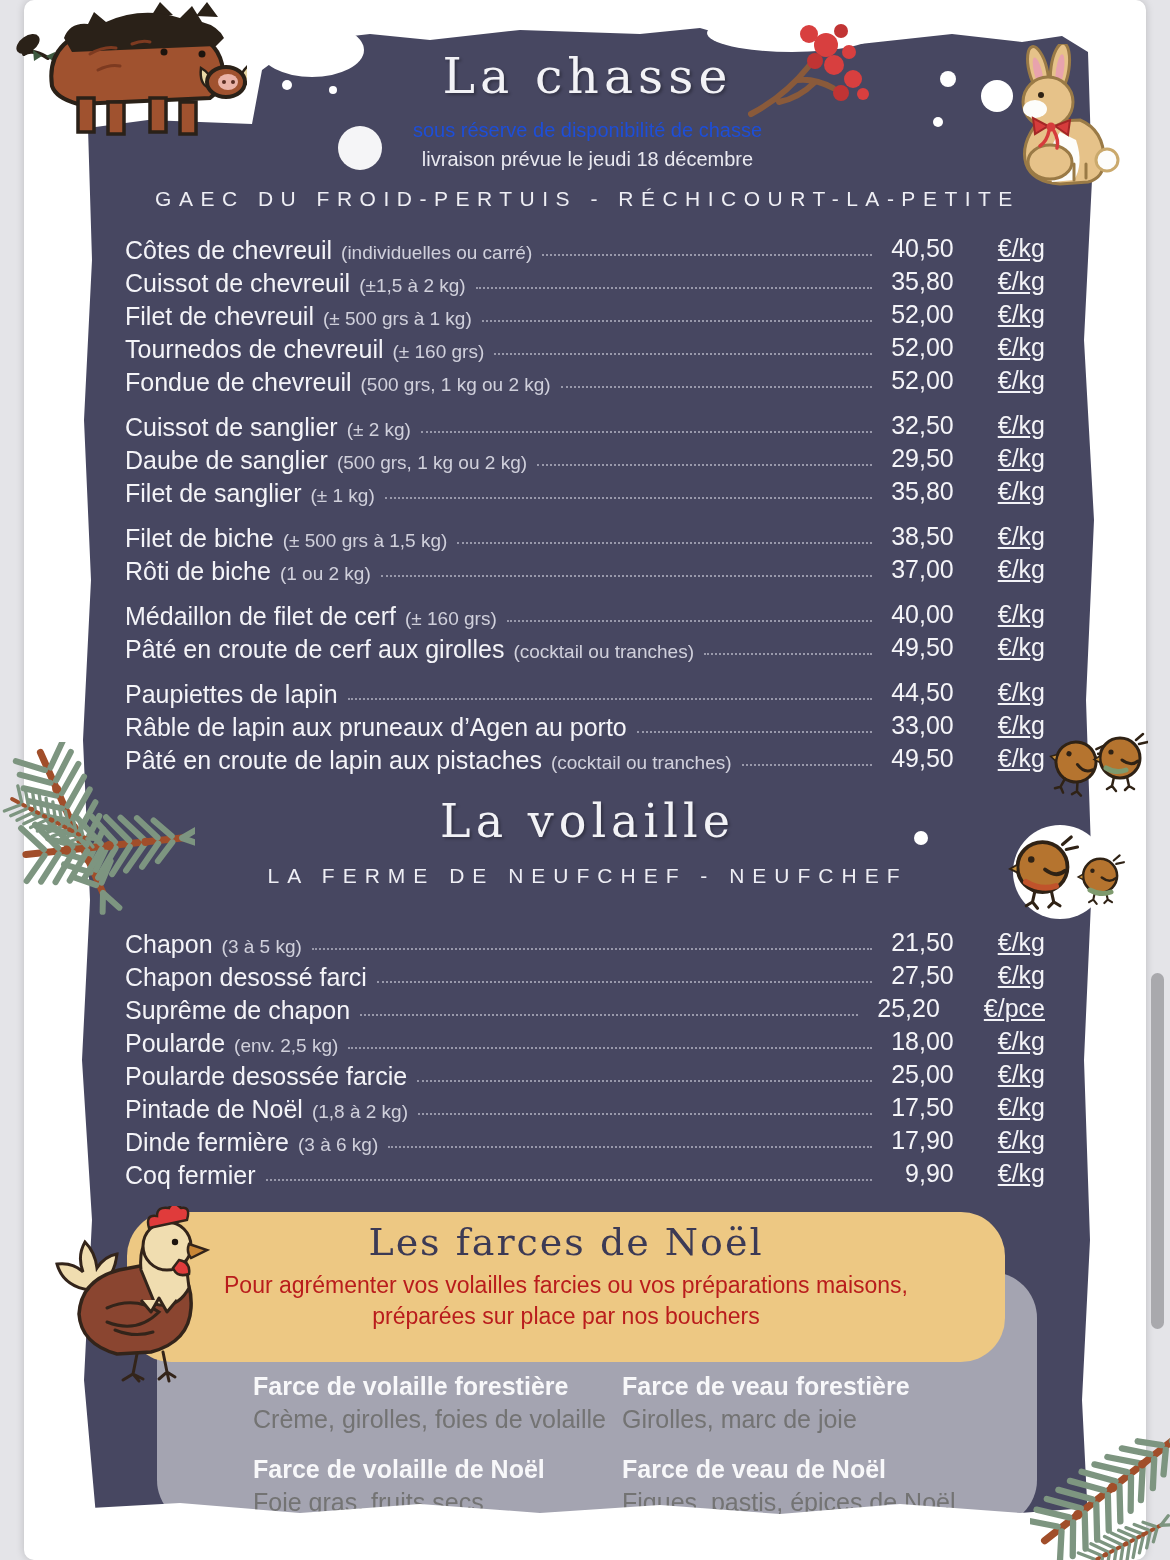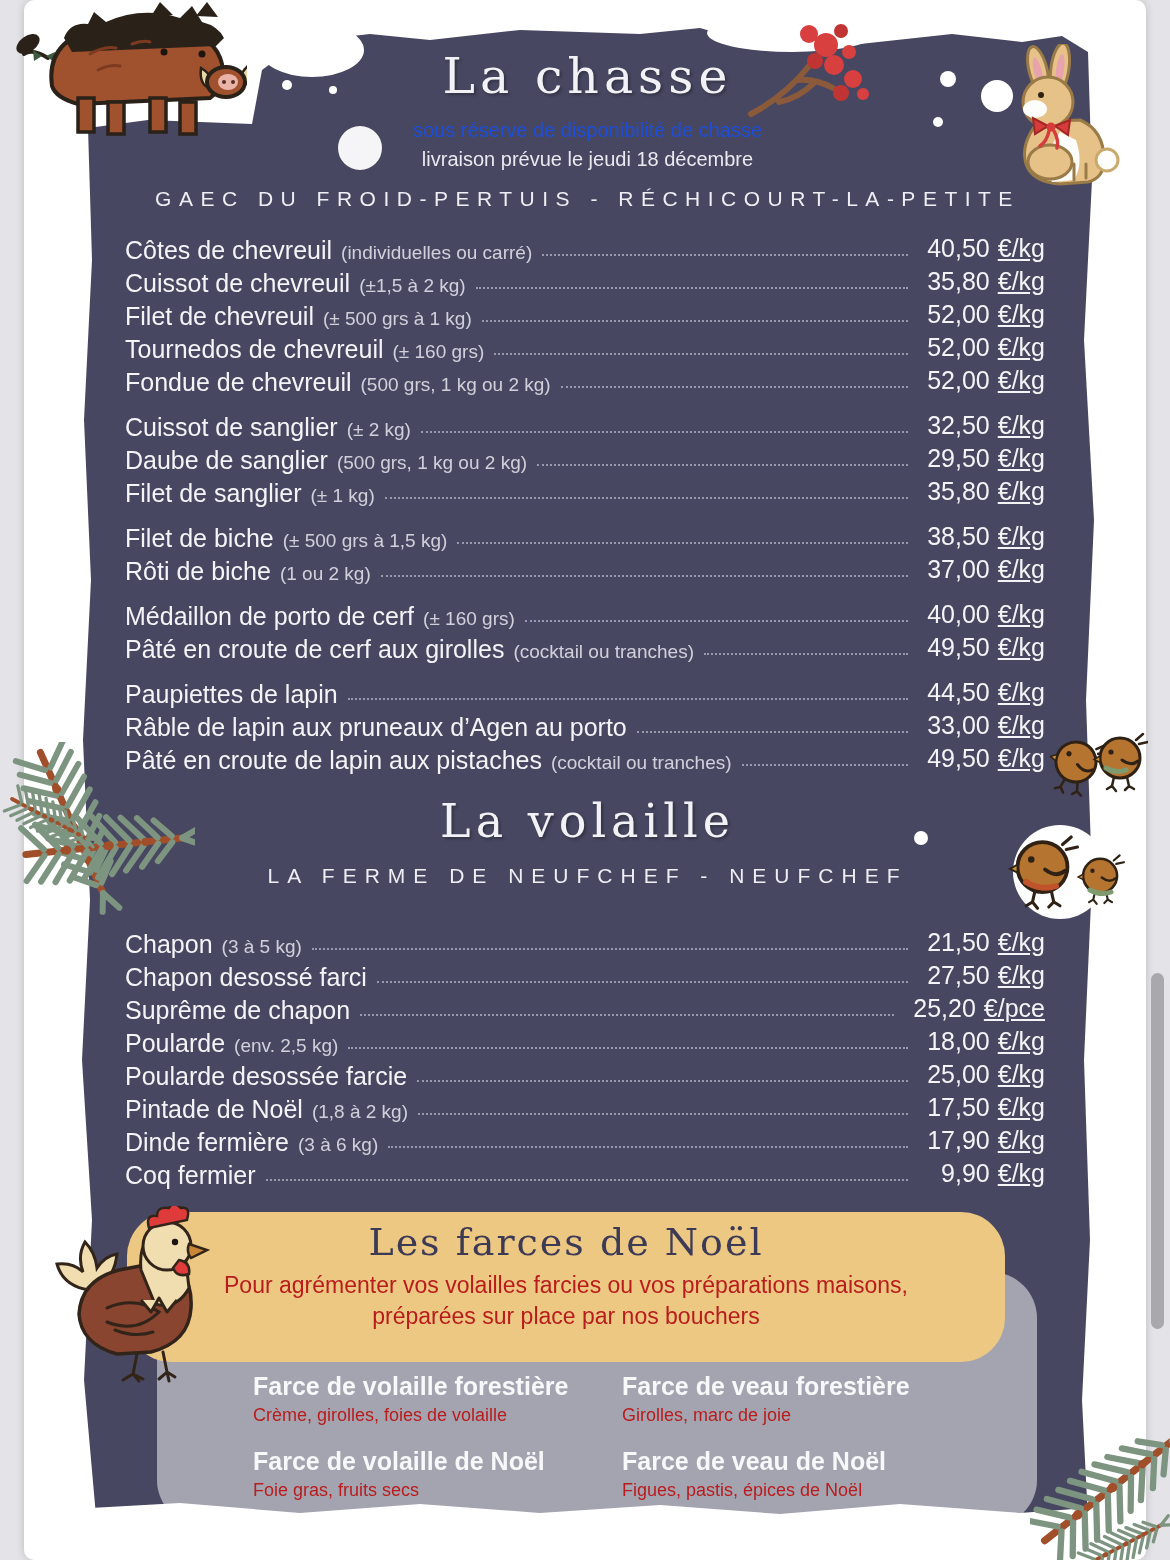--- a/index.html
+++ b/index.html
@@ -19,38 +19,38 @@
   .supplier{font-size:21px;letter-spacing:7.5px;color:#eeeef4;margin-top:16px;white-space:nowrap;}
   
   .chasse-list{left:125px;top:230px;width:920px;}
   .volaille-list{left:125px;top:924px;width:920px;}
   .group{margin-bottom:12px;}
   .row{display:flex;align-items:flex-end;height:33px;color:#f4f4f8;}
   .item-name{white-space:nowrap;font-size:25px;line-height:1.05;}
   .detail{font-size:19px;color:rgba(238,238,246,.82);}
   .detail:not(:empty){margin-left:9px;}
   .dots{flex:1 1 auto;min-width:18px;border-bottom:2.5px dotted rgba(236,236,246,.5);margin:0 8px 7px 10px;}
-  .price{display:flex;align-items:baseline;white-space:nowrap;font-size:25px;}
+  .price{display:flex;align-items:baseline;white-space:nowrap;font-size:25px;gap:36px;}
   .num{min-width:74px;text-align:right;}
   .unit{margin-left:8px;text-decoration:underline;}
   
   .volaille-header{left:85px;top:798px;width:1005px;text-align:center;color:#f2f2f6;}
   .volaille-header .main-title{font-size:46px;}
   .volaille-header .supplier{margin-top:20px;letter-spacing:8px;}
   
   .farces-panel{left:157px;top:1272px;width:880px;height:254px;background:#a4a4b1;border-radius:46px;z-index:3;}
   .farces-box{left:127px;top:1212px;width:878px;height:150px;background:#edc883;border-radius:44px;z-index:4;text-align:center;color:#3c3a55;}
   .farces-title{font-family:"DejaVu Serif","Liberation Serif",serif;font-size:38px;letter-spacing:2px;margin-top:8px;}
   .farces-sub{font-size:23px;line-height:1.35;margin:6px auto 8px;width:88%;color:#b91c1c;}
   .farce-col{z-index:6;}
   .farce-col-1{left:253px;top:1372px;width:360px;}
   .farce-col-2{left:622px;top:1372px;width:380px;}
   .farce-item{margin-bottom:21px;}
   .farce-name{font-size:25px;font-weight:bold;color:#f8f8fa;line-height:1.15;}
-  .farce-desc{font-size:18px;color:#b91c1c;margin-top:4px;}
+  .farce-desc{font-size:25px;color:#737373;margin-top:4px;}
   
   .torn-bottom{left:0;top:1490px;z-index:8;}
   .scrollbar-thumb{left:1151px;top:973px;width:13px;height:356px;background:#a9a9ad;border-radius:7px;z-index:12;}
   .pine-bottom{z-index:9;}
 </style>
 </head>
 <body>
 
 <div class="stage">
   <div class="page"></div>
@@ -195,21 +195,21 @@
     <span class="item-name"><span>Rôti de biche</span><span class="detail">(1 ou 2 kg)</span></span>
     <span class="dots"></span>
     <span class="price">
             <span class="num">37,00</span>
             <span class="unit">€/kg</span>
           </span>
   </div>
 </div>
     <div class="group">
   <div class="row">
-    <span class="item-name"><span>Médaillon de porto de cerf</span><span class="detail">(± 160 grs)</span></span>
+    <span class="item-name"><span>Médaillon de filet de cerf</span><span class="detail">(± 160 grs)</span></span>
     <span class="dots"></span>
     <span class="price">
             <span class="num">40,00</span>
             <span class="unit">€/kg</span>
           </span>
   </div>
 
   <div class="row">
     <span class="item-name"><span>Pâté en croute de cerf aux girolles</span><span class="detail">(cocktail ou tranches)</span></span>
     <span class="dots"></span>

